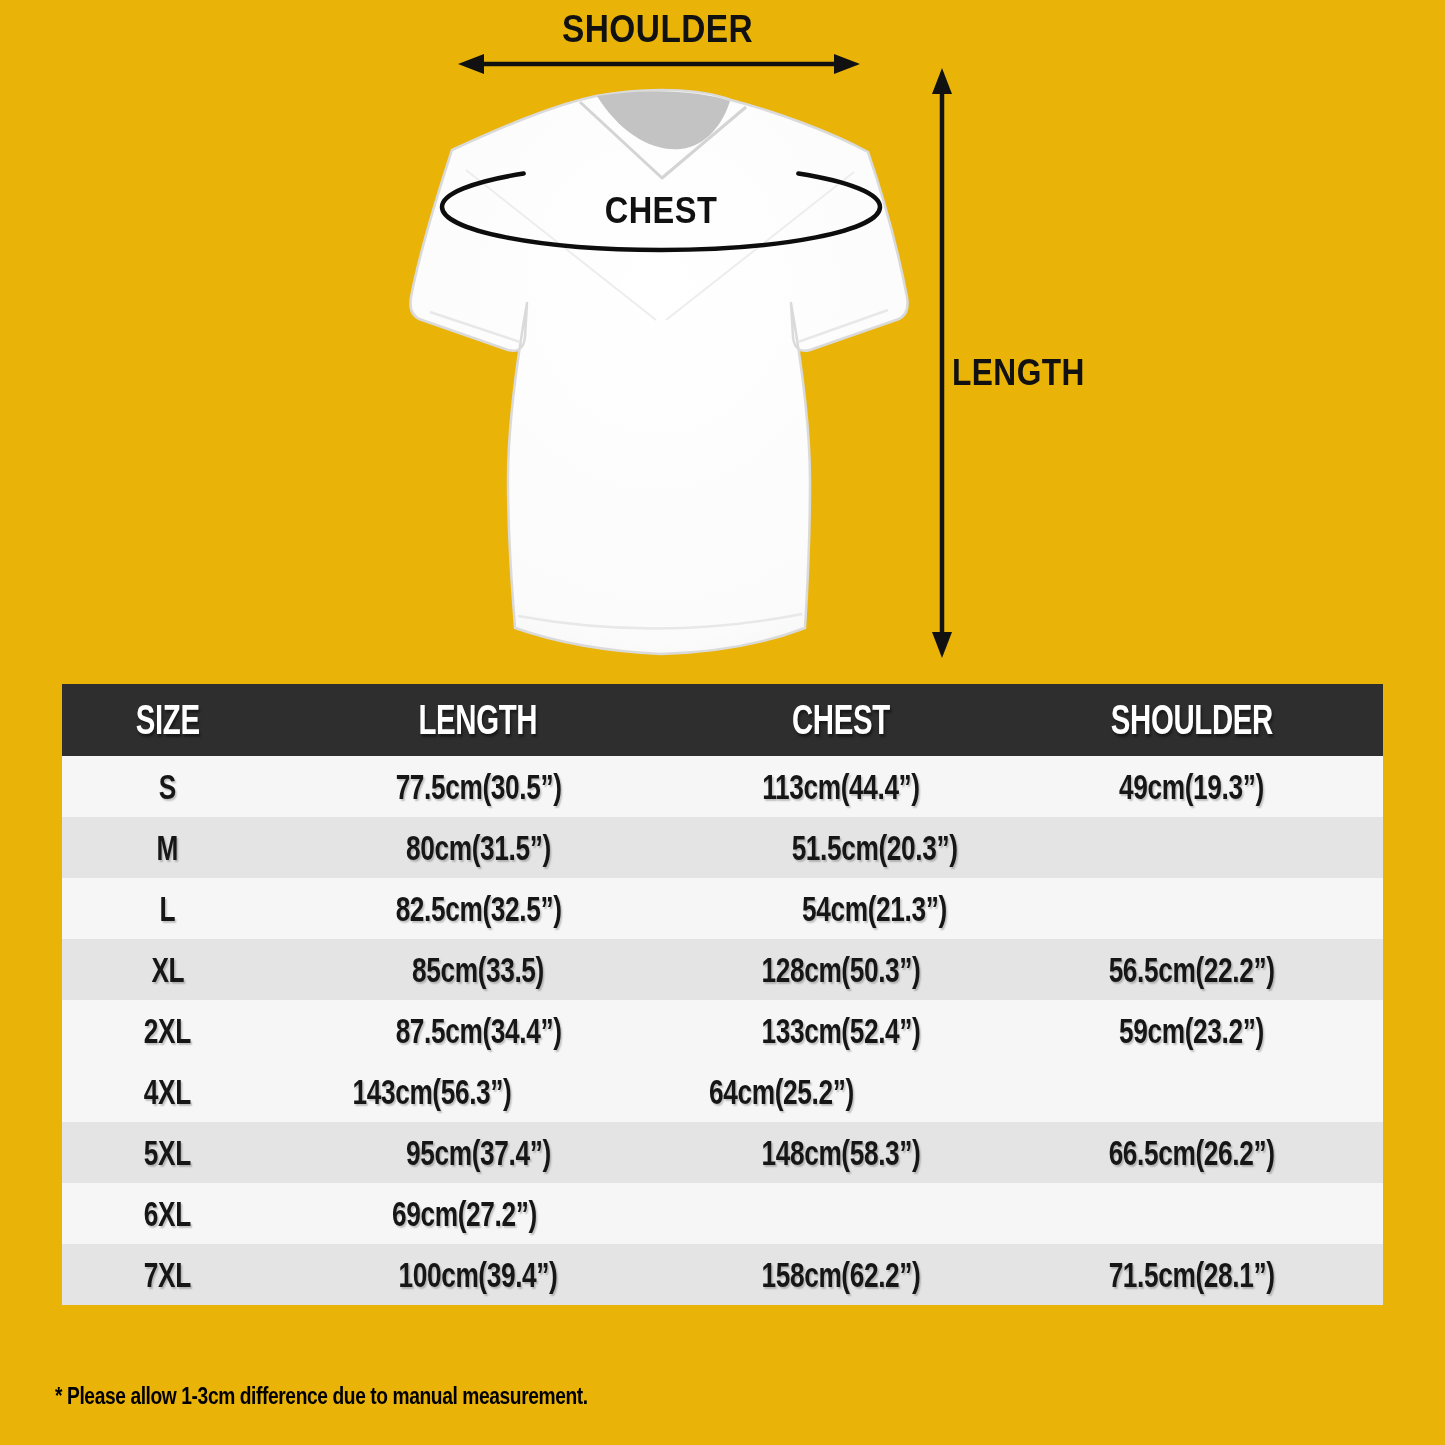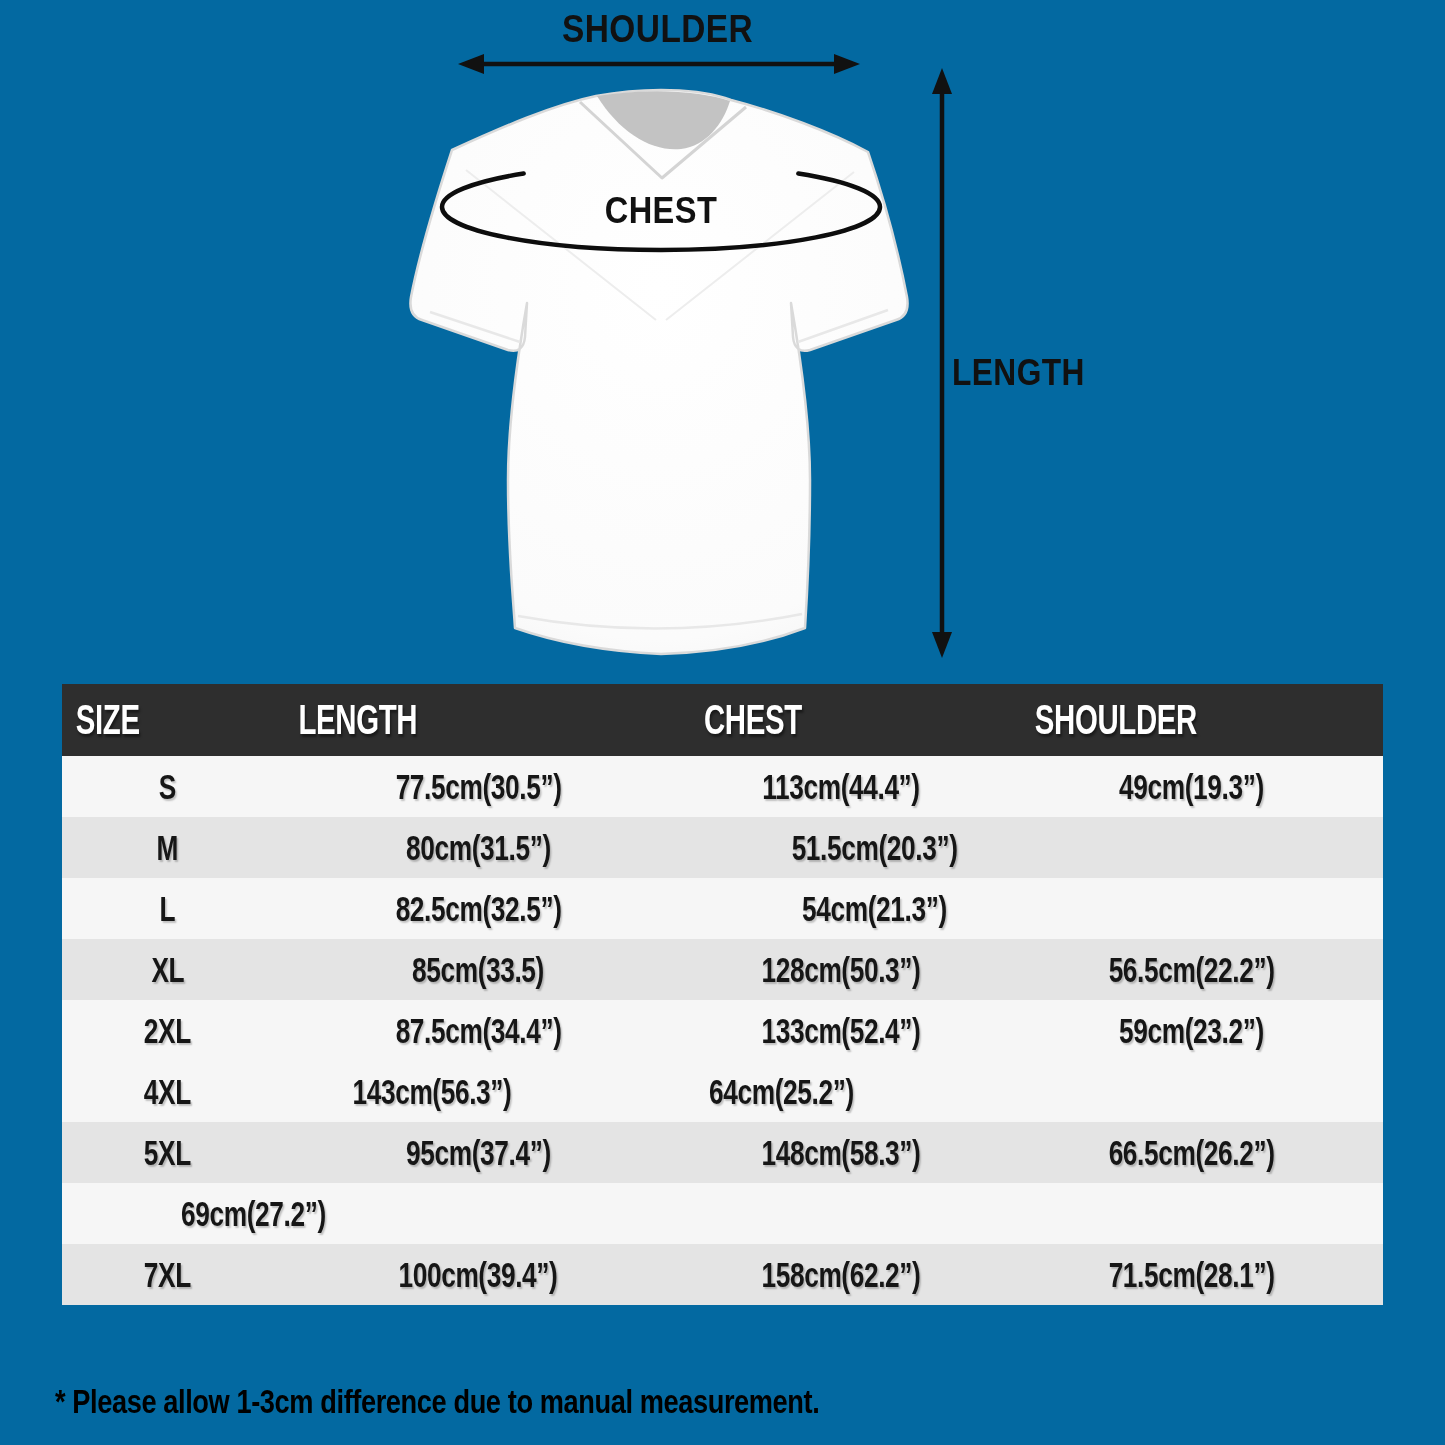--- a/index.html
+++ b/index.html
@@ -1,43 +1,43 @@
 <!DOCTYPE html>
 <html><head>
 <meta charset="utf-8">
 <style>
   html,body{margin:0;padding:0;background:#ffffff;}
   body{width:1445px;height:1445px;font-family:"Liberation Sans", sans-serif;}
-  .stage{position:relative;width:1445px;height:1445px;overflow:hidden;background:#0369a1;}
+  .stage{position:relative;width:1445px;height:1445px;overflow:hidden;background:#eab308;}
 
   
   .diag-label{position:absolute;font-weight:bold;color:#111111;white-space:nowrap;}
   .shoulder-label{left:458px;top:8px;width:400px;text-align:center;font-size:38px;letter-spacing:0.5px;}
   .chest-label{left:461px;top:190px;width:400px;text-align:center;font-size:37px;letter-spacing:0.5px;}
   .length-label{left:952px;top:352px;font-size:36px;letter-spacing:0.5px;}
   .dcond{display:inline-block;transform:scaleX(0.88);transform-origin:center;}
   .dcond-left{display:inline-block;transform:scaleX(0.88);transform-origin:left center;}
 
   
   .size-table{position:absolute;left:62px;top:684px;width:1321px;}
   .thead{display:flex;height:72px;background:#2e2e2e;}
-  .th{font-weight:bold;color:#ffffff;font-size:42px;line-height:72px;
+  .th{font-weight:bold;color:#ffffff;font-size:42px;line-height:72px;text-align:center;
       text-shadow:2px 3px 3px rgba(0,0,0,0.45);overflow:hidden;}
   .tbody{width:100%;}
   .tr{display:flex;height:61px;}
   .tr.light{background:#f6f6f6;}
   .tr.dark{background:#e4e4e4;}
   .td{font-weight:bold;color:#161616;font-size:35px;line-height:61px;text-align:center;
       text-shadow:2px 2px 2px rgba(0,0,0,0.22);overflow:hidden;}
   .col0{width:16%;} .col1{width:31%;} .col2{width:24%;} .col3{width:29%;}
   .cond{display:inline-block;transform:scaleX(0.75);transform-origin:center;letter-spacing:-0.5px;white-space:nowrap;}
   .hcond{transform:scaleX(0.70);}
 
   
-  .note{position:absolute;left:55px;top:1382px;font-weight:bold;color:#000000;font-size:34px;white-space:nowrap;}
+  .note{position:absolute;left:55px;top:1382px;font-weight:bold;color:#000000;font-size:24px;white-space:nowrap;}
   .ncond{display:inline-block;transform:scaleX(0.80);transform-origin:left center;letter-spacing:-0.5px;}
 
   .diagram-svg{position:absolute;left:0;top:0;}
 </style>
 </head>
 <body>
 
 <div class="stage">
 
   <svg class="diagram-svg" width="1445" height="680" viewBox="0 0 1445 680">
@@ -140,20 +140,21 @@
           <div class="td col2"><span class="cond">143cm(56.3”)</span></div>
           <div class="td col3"><span class="cond">64cm(25.2”)</span></div>
         </div>
         <div class="tr dark">
           <div class="td col0"><span class="cond">5XL</span></div>
           <div class="td col1"><span class="cond">95cm(37.4”)</span></div>
           <div class="td col2"><span class="cond">148cm(58.3”)</span></div>
           <div class="td col3"><span class="cond">66.5cm(26.2”)</span></div>
         </div>
         <div class="tr light">
+          <div class="td col0"><span class="cond">6XL</span></div>
           <div class="td col3"><span class="cond">69cm(27.2”)</span></div>
         </div>
         <div class="tr dark">
           <div class="td col0"><span class="cond">7XL</span></div>
           <div class="td col1"><span class="cond">100cm(39.4”)</span></div>
           <div class="td col2"><span class="cond">158cm(62.2”)</span></div>
           <div class="td col3"><span class="cond">71.5cm(28.1”)</span></div>
         </div>
       </div>
   </div>

